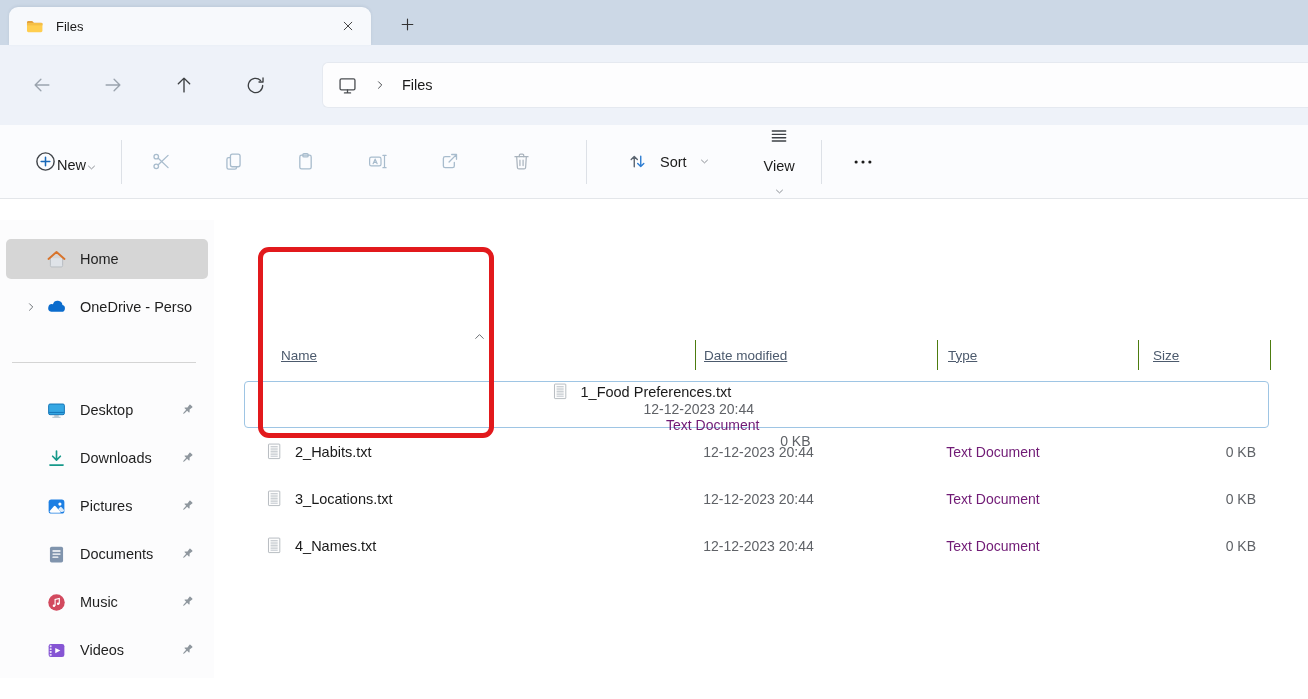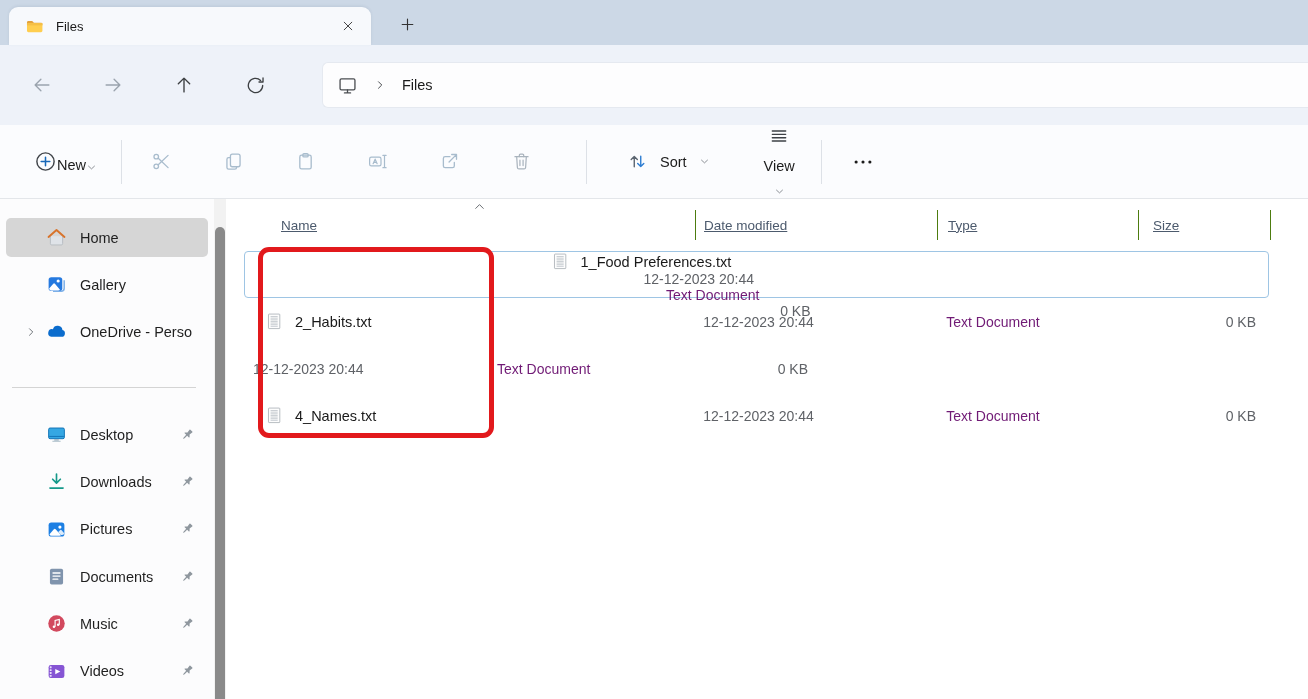--- a/index.html
+++ b/index.html
@@ -42,21 +42,21 @@
   .chev-sm { color:#5a6068; display:flex; }
   .tool-sep { width:1px; height:44px; background:#dde1e7; margin:0 16px; }
   .icon-btn { width:46px; height:46px; display:flex; align-items:center; justify-content:center; border-radius:5px; margin-right:26px; color:#a8bccd; }
   .icon-btn:last-of-type { margin-right:0; }
   .btn-labeled { display:flex; align-items:center; gap:12px; padding:8px 10px; border-radius:5px; margin-left:14px; }
   .btn-labeled .lbl { font-size:14.5px; }
   .view-gap { margin-left:34px;flex-direction:column; }
   .more-btn { width:42px; height:40px; display:flex; align-items:center; justify-content:center; border-radius:5px; color:#1b1b1b; margin-left:4px; }
 
   
-  .content { display:flex; height:500px; background:#fff; }
+  .content { display:flex; height:500px; background:#fff;align-items:center; }
 
   .sidebar { width:214px; padding-top:19px; display:flex; flex-direction:column; background:#fcfcfd; }
   .side-item { height:40px; margin:0 6px 8px 6px; display:flex; align-items:center; border-radius:5px; padding-left:10px; }
   .side-item.selected { background:#d6d6d6; }
   .side-chev { width:30px; display:flex; align-items:center; justify-content:center; color:#5f646a; }
   .side-ico { width:21px; height:21px; display:flex; align-items:center; justify-content:center; }
   .side-label { margin-left:13px; font-size:14.5px; color:#1f1f1f; white-space:nowrap; overflow:hidden; flex:1; }
   .side-pin { margin-left:auto; margin-right:13px; display:flex; color:#8f979e; }
   .side-divider { height:1px; background:#d4d4d4; margin:27px 18px 27px 12px; }
 
@@ -260,32 +260,20 @@
       <span class="side-chev"></span>
       <span class="side-ico">
         <svg width="21" height="21" viewBox="0 0 24 24">
           <path d="M5 10.6V19a1.5 1.5 0 0 0 1.5 1.5h11A1.5 1.5 0 0 0 19 19v-8.4" fill="#dfe3e8" stroke="#b4b9bf" stroke-width="1"></path>
           <path d="M2.9 11.4L12 3.4l9.1 8" fill="none" stroke="#d8732b" stroke-width="2.2" stroke-linecap="round" stroke-linejoin="round"></path>
         </svg>
       </span>
       <span class="side-label">Home</span>
     </div>
 
-    <div class="side-item">
-      <span class="side-chev"></span>
-      <span class="side-ico">
-        <svg width="21" height="21" viewBox="0 0 24 24">
-          <path d="M20.8 7v9.2a3.4 3.4 0 0 1-3.4 3.4H8" fill="none" stroke="#7db0e8" stroke-width="1.7"></path>
-          <rect x="3" y="3.6" width="15.6" height="15.6" rx="3" fill="#2579df"></rect>
-          <circle cx="13.9" cy="8" r="1.8" fill="#fff"></circle>
-          <path d="M3.6 16.6l4.7-5.4a1.25 1.25 0 0 1 1.9 0l5.8 6.7a3 3 0 0 1-2.1.9H6a2.4 2.4 0 0 1-2.4-2.2z" fill="#fff"></path>
-        </svg>
-      </span>
-      <span class="side-label">Gallery</span>
-    </div>
 
     <div class="side-item">
       <span class="side-chev">
         <svg class="svg-stroke" width="12" height="12" viewBox="0 0 24 24" style="stroke-width:1.8">
             <path d="M9 5.5l6.5 6.5L9 18.5"></path>
           </svg>
       </span>
       <span class="side-ico">
         <svg width="22" height="22" viewBox="0 0 24 24">
           <path d="M6.1 17.5h11.6a3.9 3.9 0 0 0 1.1-7.65 5.6 5.6 0 0 0-10.9-1.1 4.35 4.35 0 0 0-1.8 8.75z" fill="#0b6ccd"></path>
@@ -446,20 +434,29 @@
           </svg>
         </span>
         <span>2_Habits.txt</span>
       </div>
       <div class="cell-date">12-12-2023 20:44</div>
       <div class="cell-type">Text Document</div>
       <div class="cell-size">0 KB</div>
     </div>
 
     <div class="row">
+      <div class="cell-name">
+        <span class="file-ico">
+          <svg width="17" height="19" viewBox="0 0 24 26">
+            <rect x="3.5" y="2.5" width="16" height="20.5" rx="1" fill="#fdfdfd" stroke="#9aa1a8"></rect>
+            <path d="M6.5 6h10M6.5 8.3h10M6.5 10.6h10M6.5 12.9h10M6.5 15.2h10M6.5 17.5h10M6.5 19.8h10" stroke="#b3b9c0" stroke-width="1"></path>
+          </svg>
+        </span>
+        <span>3_Locations.txt</span>
+      </div>
       <div class="cell-date">12-12-2023 20:44</div>
       <div class="cell-type">Text Document</div>
       <div class="cell-size">0 KB</div>
     </div>
 
     <div class="row">
       <div class="cell-name">
         <span class="file-ico">
           <svg width="17" height="19" viewBox="0 0 24 26">
             <rect x="3.5" y="2.5" width="16" height="20.5" rx="1" fill="#fdfdfd" stroke="#9aa1a8"></rect>

